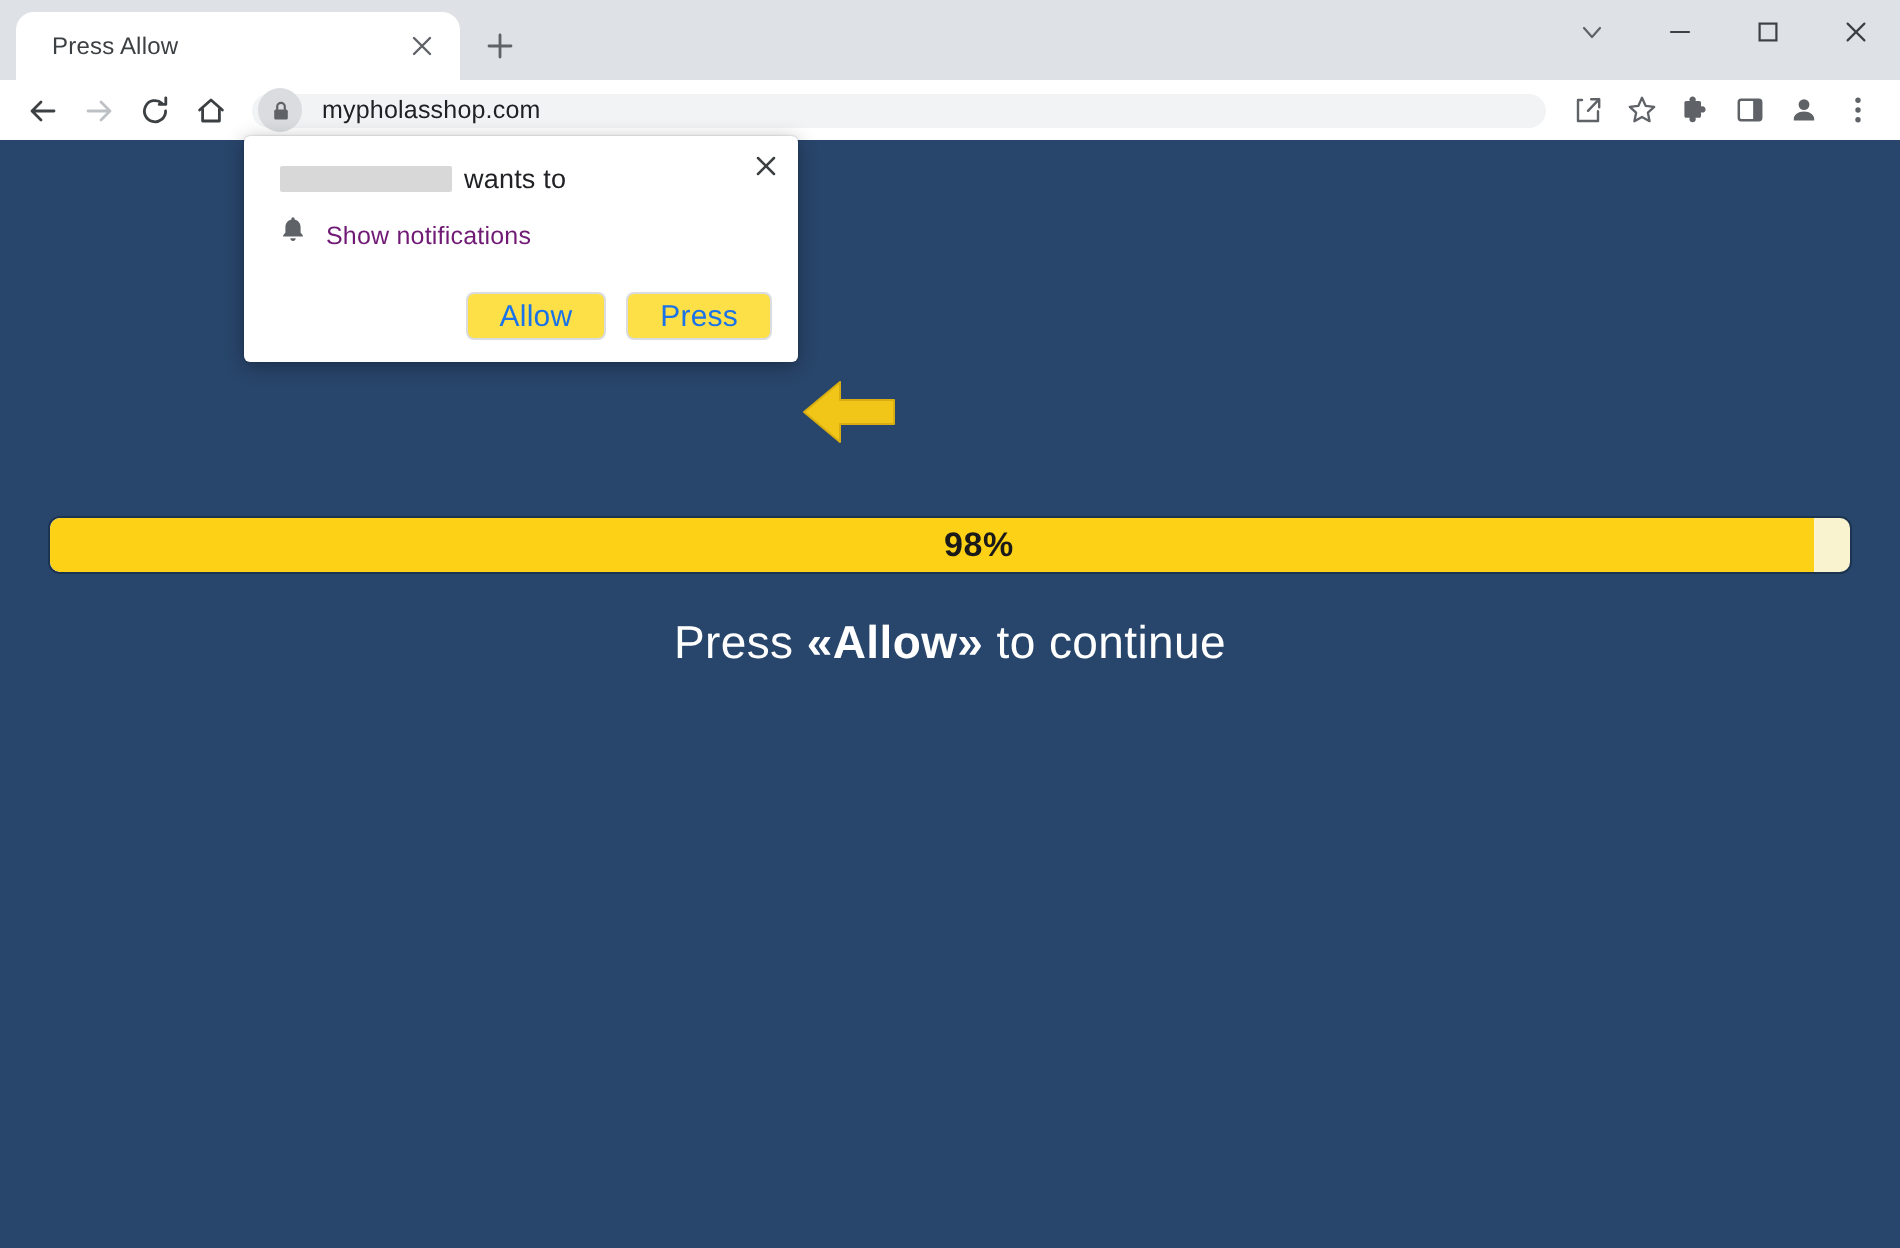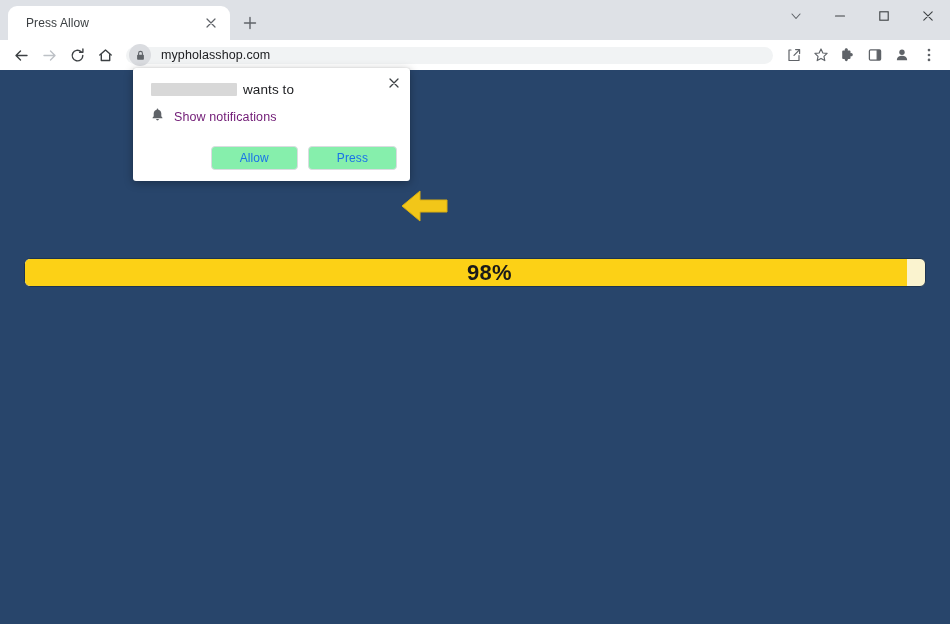--- a/index.html
+++ b/index.html
@@ -187,21 +187,21 @@
     background: #fcd116;
     border-radius: 5px 0 0 5px;
   }
 
   .progress-label {
     position: absolute;
     inset: 0;
     display: flex;
     align-items: center;
     justify-content: center;
-    font-size: 22px;
+    font-size: 17px;
     font-weight: bold;
     color: #1a1a1a;
     letter-spacing: 0.3px;
     margin-left: 29px;
   }
 
   
   .headline {
     position: absolute;
     left: 0;
@@ -210,21 +210,21 @@
     text-align: center;
     font-size: 23px;
     color: #ffffff;
     letter-spacing: 0.2px;
   }
   .headline b { font-weight: bold; }
 
   
   .perm-popup {
     position: absolute;
-    left: 133px;
+    left: 122px;
     top: 68px;
     width: 277px;
     height: 113px;
     background: #ffffff;
     border-radius: 3px;
     box-shadow: 0 2px 10px rgba(0,0,0,0.30), 0 0 1px rgba(0,0,0,0.25);
     z-index: 20;
   }
 
   .perm-close {
@@ -280,26 +280,26 @@
     position: absolute;
     right: 13px;
     bottom: 11px;
     display: flex;
     gap: 10px;
   }
 
   .perm-btn {
     min-width: 54px;
     height: 24px;
-    padding: 0 28px;
-    background: #86efac;
+    padding: 0 16px;
+    background: #fde047;
     border: 1px solid #dadce0;
     border-radius: 4px;
     color: #1a73e8;
-    font-size: 12px;
+    font-size: 15px;
     font-family: "Liberation Sans", sans-serif;
     display: flex;
     align-items: center;
     justify-content: center;
     letter-spacing: 0.1px;
   }
 
   
   .pointer-arrow {
     position: absolute;
@@ -436,20 +436,23 @@
     </div>
   </div>
 
   <div class="viewport" style="background: rgb(40, 69, 107);">
 
     <div class="progress-wrap" style="background: rgb(250, 243, 207); border-color: rgb(29, 52, 80);">
       <div class="progress-fill" style="width: 98%; background: rgb(252, 209, 22);"></div>
       <div class="progress-label">98%</div>
     </div>
 
+    <div class="headline">
+      <span>Press </span><b>«Allow»</b><span> to continue</span>
+    </div>
 
     <div class="pointer-arrow">
       <svg viewBox="0 0 50 40">
         <path d="M2 20 L20 5 L20 14 L47 14 L47 26 L20 26 L20 35 Z" fill="#f2c619" stroke="#d9ae10" stroke-width="1" stroke-linejoin="round"></path>
       </svg>
     </div>
   </div>
 
   <div class="perm-popup">
 

